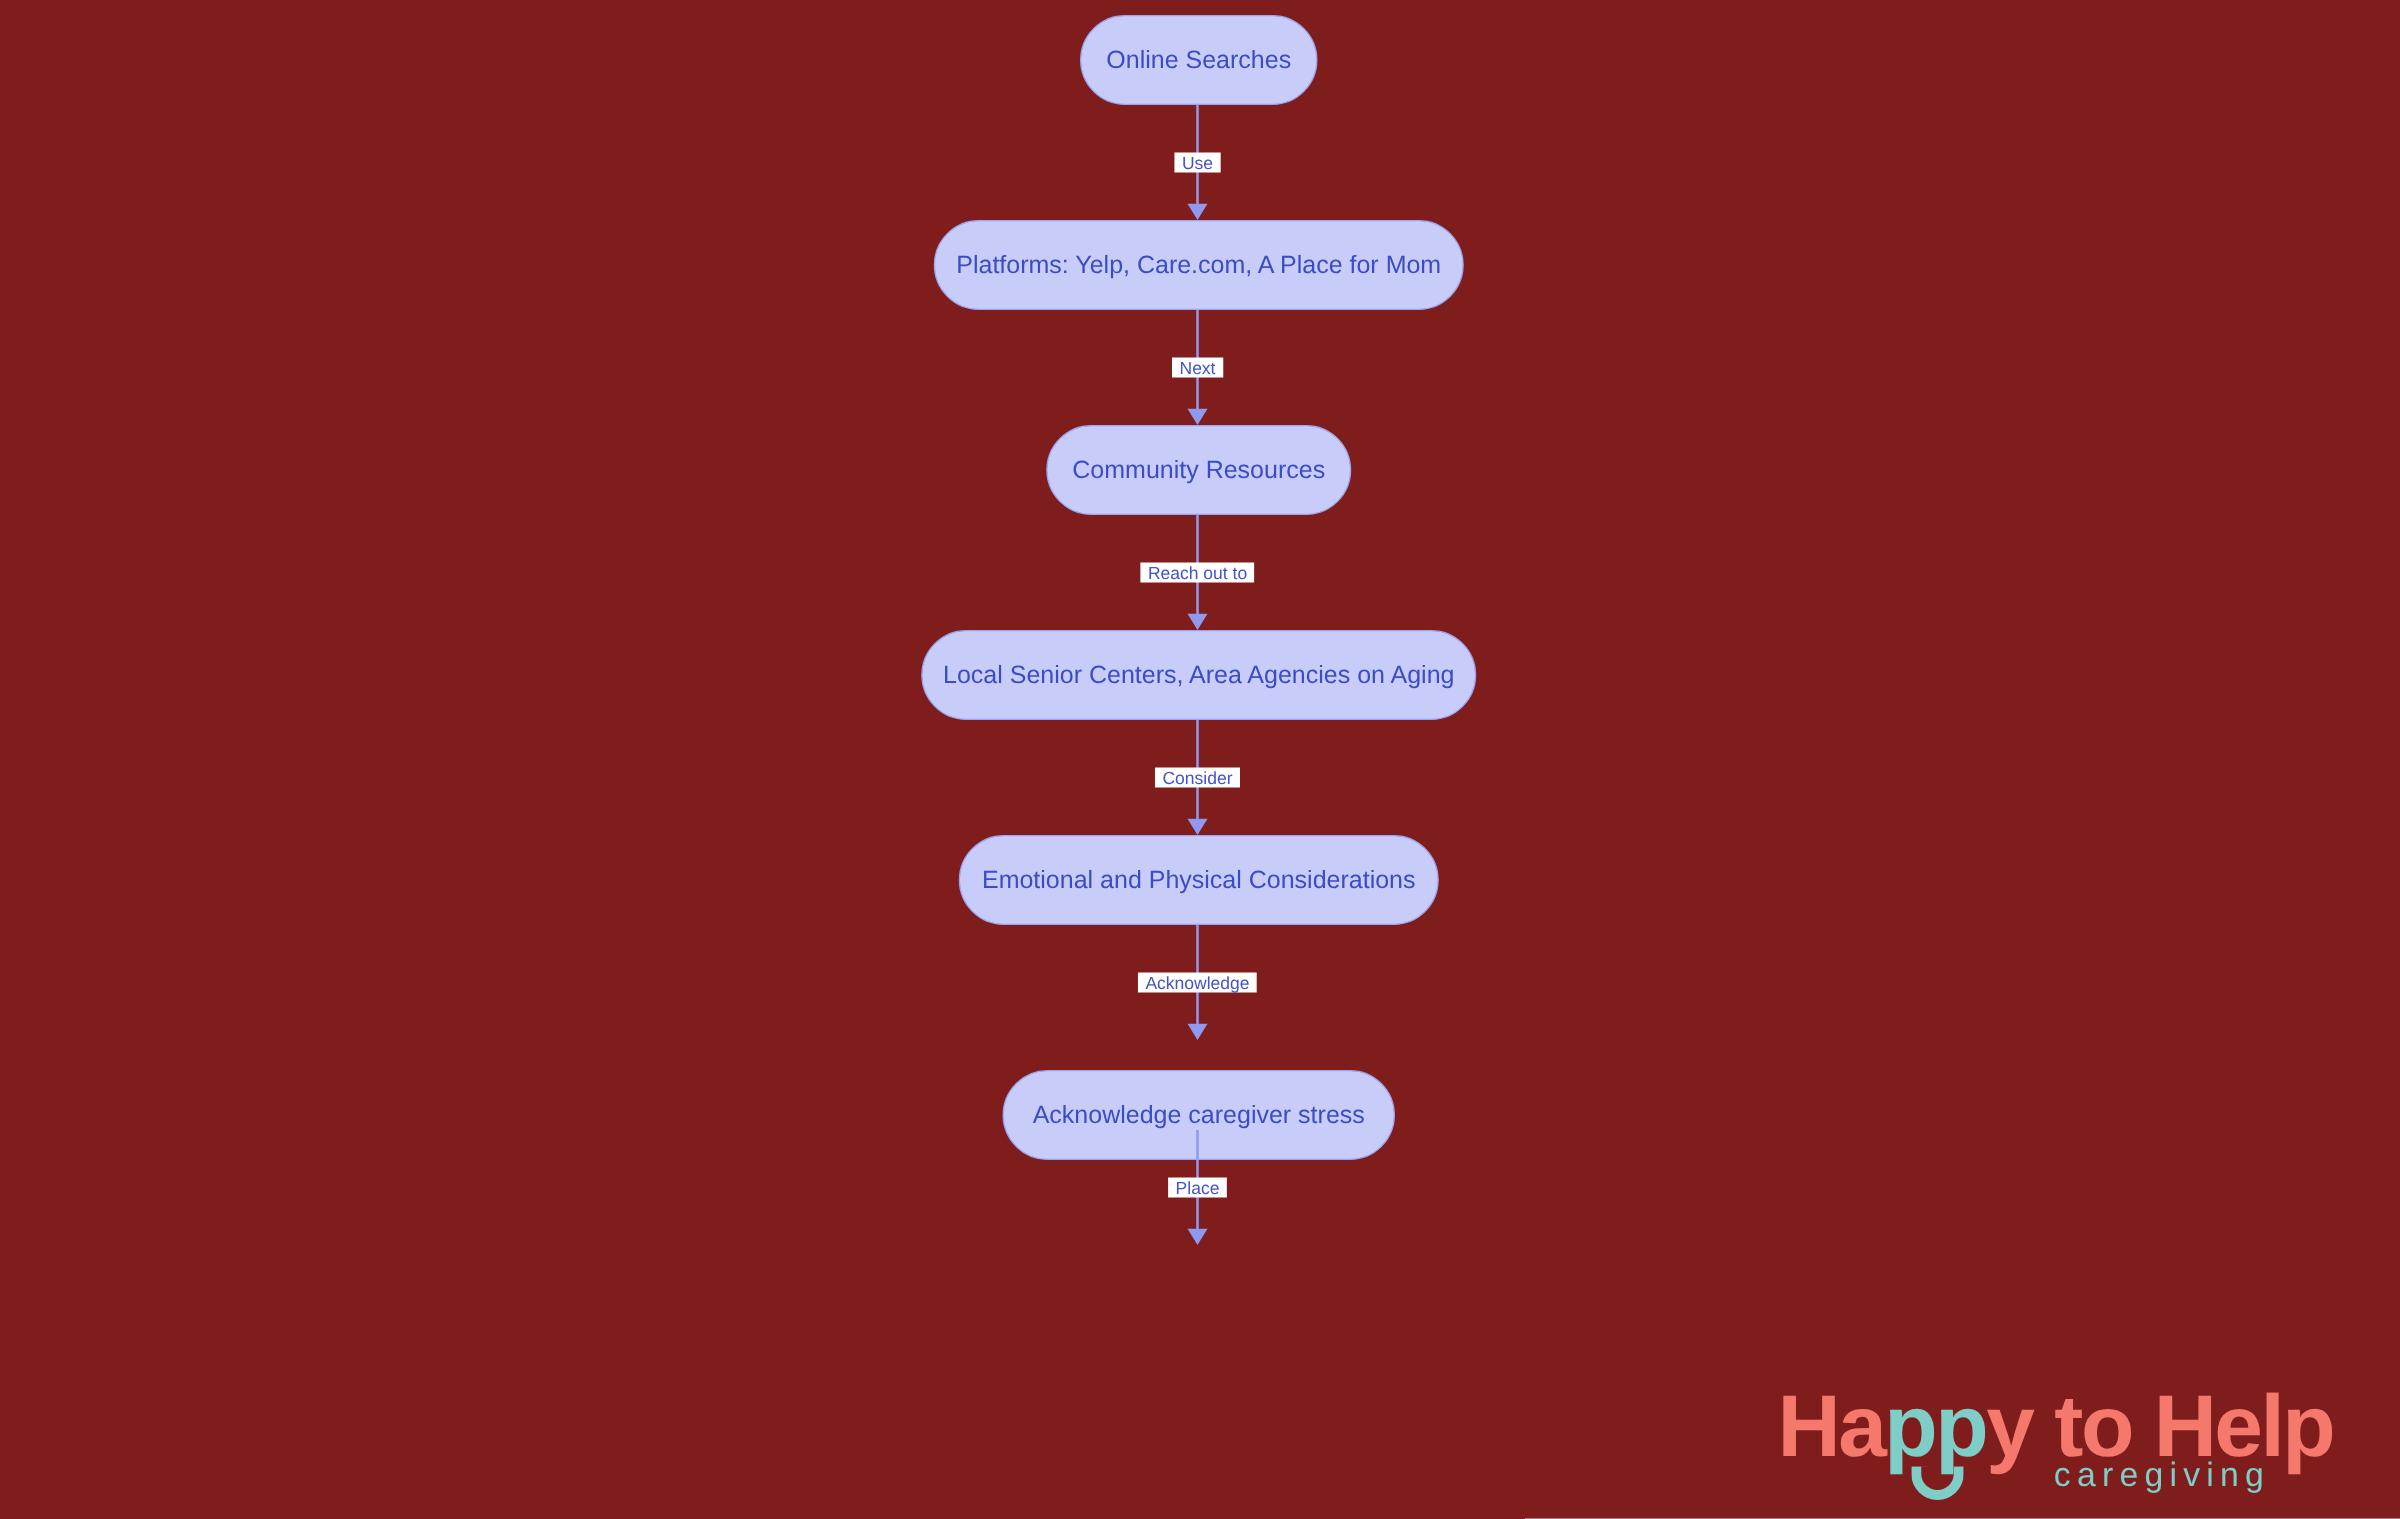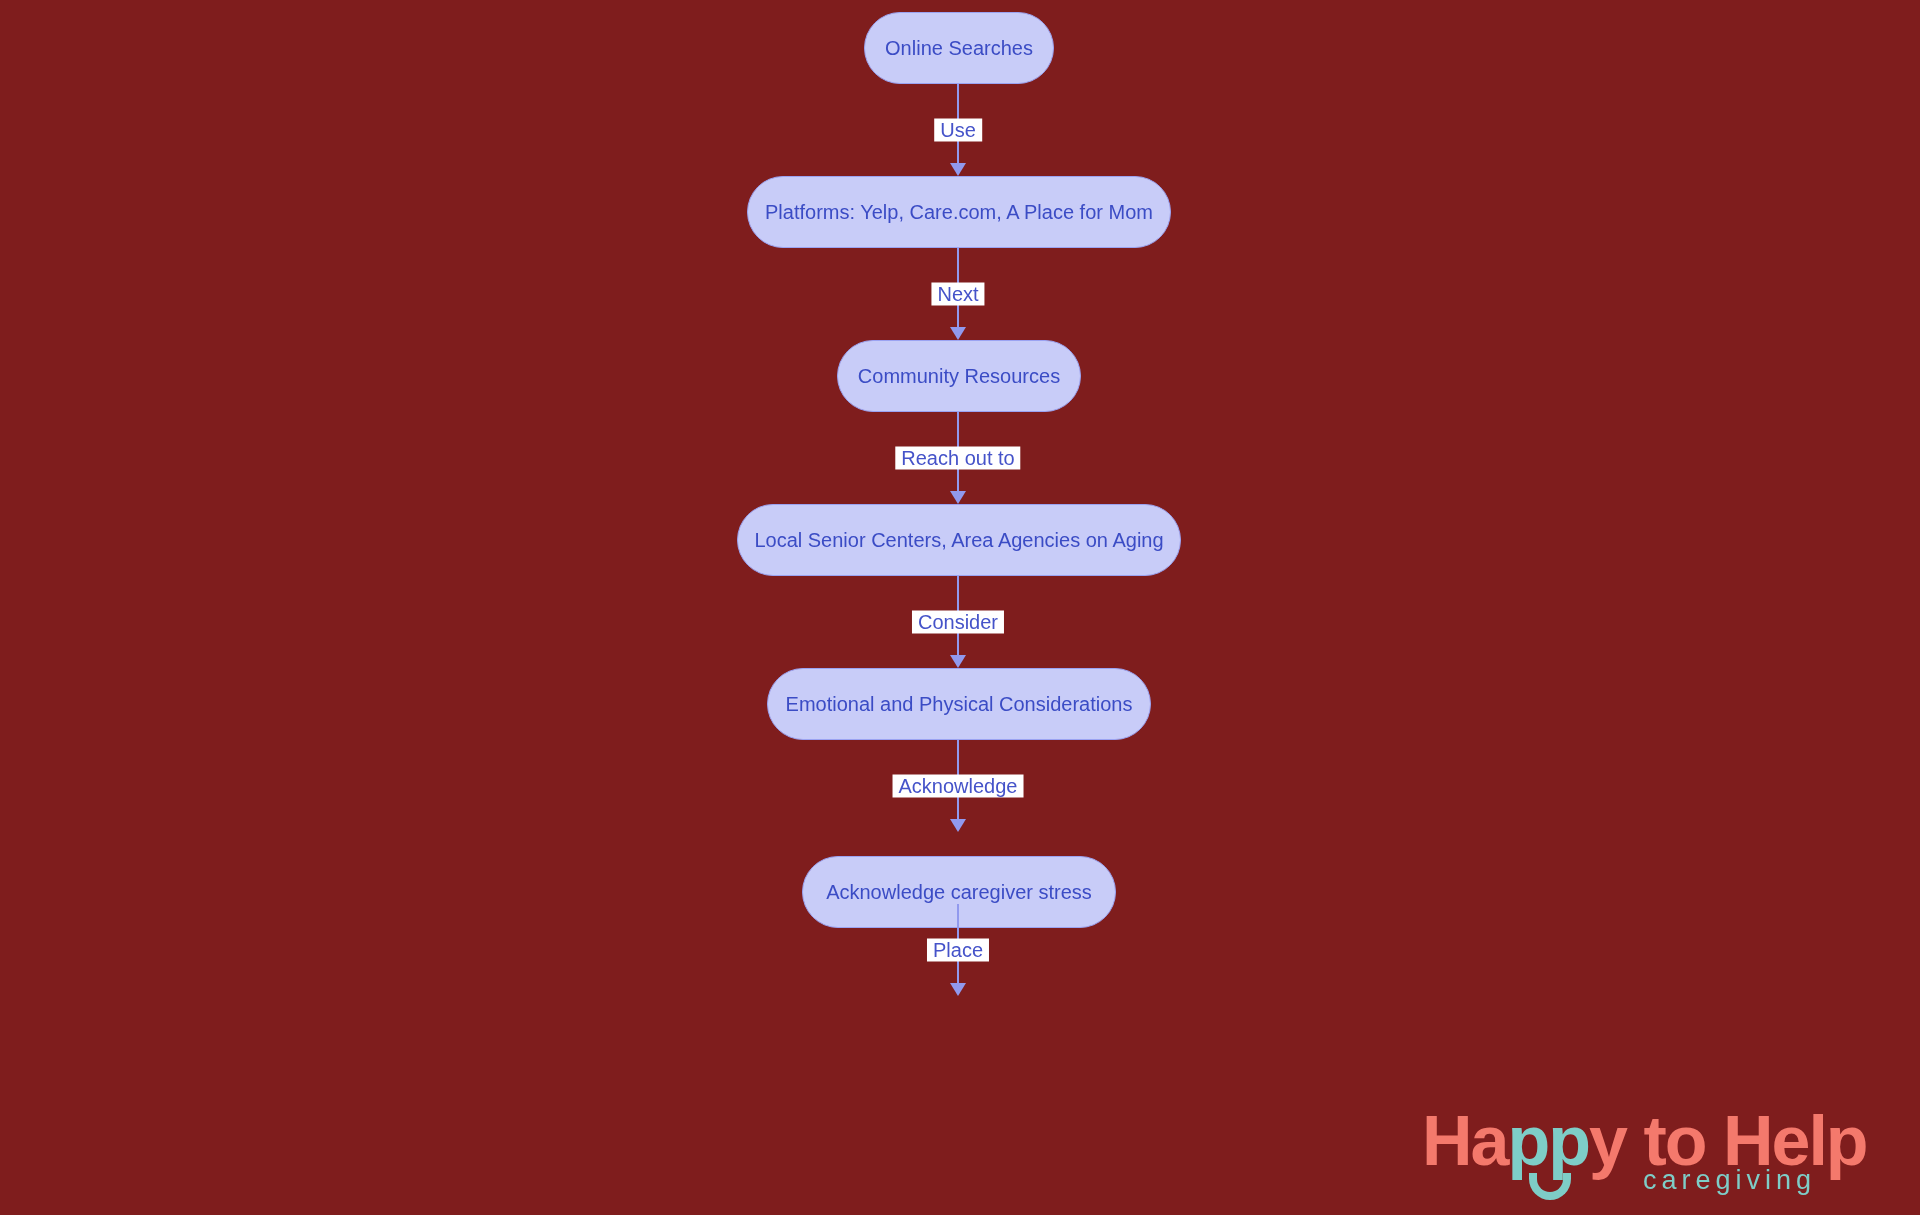--- a/index.html
+++ b/index.html
@@ -57,21 +57,21 @@
     border-right: 8px solid transparent;
     border-top: 13px solid var(--edge-line, #9199ee);
   }
   .edge .elabel {
     position: absolute;
     top: 50%; left: 0;
     transform: translate(-50%, -50%);
     background: #ffffff;
     padding: 0 6px;
     color: var(--edge-label, #4553c9);
-    font-size: 20px;
+    font-size: 14px;
     white-space: nowrap;
   }
 
   
   .logo { position: absolute; left: 1422px; top: 1106px; width: 470px; height: 100px; }
   .wordmark {
     font-size: 70px;
     font-weight: bold;
     line-height: 1;
     letter-spacing: -2px;

